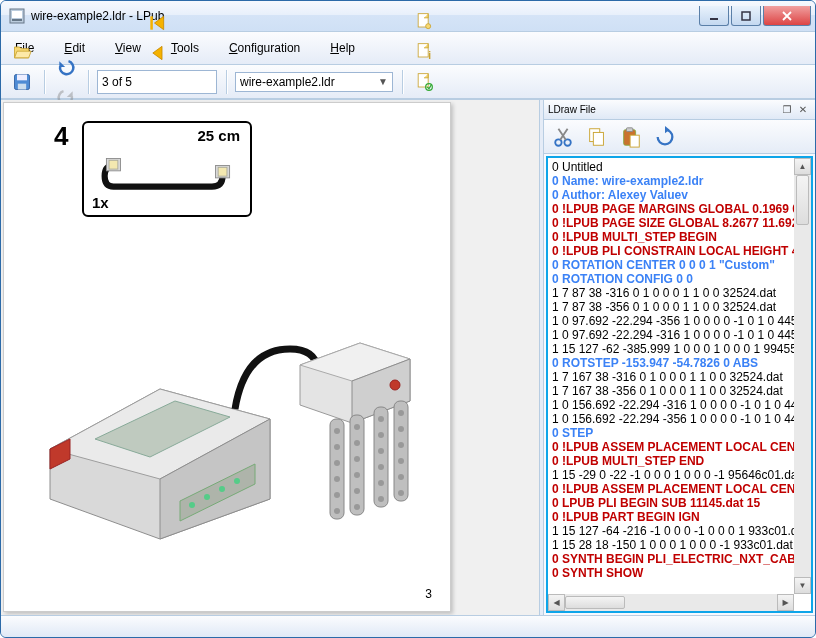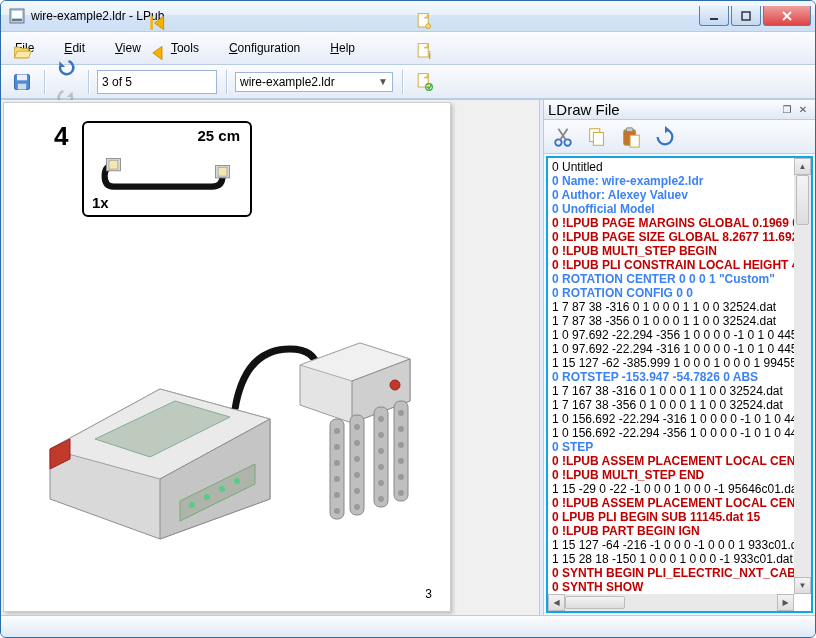--- a/index.html
+++ b/index.html
@@ -44,21 +44,21 @@
 
 .assembly { position: absolute; top: 186px; left: 36px; width: 400px; height: 260px; }
 .assembly svg { width: 100%; height: 100%; }
 
 .page-num { position: absolute; bottom: 10px; right: 18px; font-size: 12px; font-family: Arial; }
 
 .splitter { width: 5px; background: #e5ecf7; cursor: ew-resize; border-left: 1px solid #b8cde2; border-right: 1px solid #b8cde2; }
 
 .sidepanel { width: 271px; display: flex; flex-direction: column; background: #f6f9fe; }
 .panel-header { height: 20px; background: linear-gradient(to bottom, #fbfcfe, #e0e9f6); border-bottom: 1px solid #b8cde2; display: flex; align-items: center; padding: 0 4px; }
-.panel-header .title { flex: 1; font-size: 15px; }
+.panel-header .title { flex: 1; font-size: 10px; }
 .panel-header .hbtn { width: 16px; height: 16px; display: flex; align-items: center; justify-content: center; cursor: pointer; font-size: 10px; color: #555; }
 
 .panel-toolbar { height: 34px; background: linear-gradient(to bottom, #fbfcfe, #e5ecf7); border-bottom: 1px solid #b8cde2; display: flex; align-items: center; padding: 0 6px; gap: 8px; }
 .panel-toolbar svg { width: 22px; height: 22px; }
 .ptb-btn { cursor: pointer; width: 26px; height: 26px; display: flex; align-items: center; justify-content: center; }
 
 .code-area { flex: 1; overflow: hidden; background: #fff; position: relative; border: 2px solid #0ea5e9; margin: 2px; }
 .code-scroll { position: absolute; inset: 0 17px 17px 0; overflow: hidden; padding: 2px 4px; white-space: nowrap; font-family: "MS Sans Serif", Tahoma, sans-serif; font-size: 11px; line-height: 14px; }
 .code-line { white-space: pre; }
 .c-black { color: #000; }
@@ -346,21 +346,20 @@
               <path d="M12 4 A8 8 0 1 1 4 12" fill="none" stroke="#3573c4" stroke-width="2.5"></path>
               <path d="M12 0 L12 8 L17 4 Z" fill="#3573c4"></path>
             </svg>
           </div>
       </div>
       <div class="code-area">
         <div class="code-scroll" id="code-scroll">
             <div class="code-line c-black">0 Untitled</div>
             <div class="code-line c-blue">0 Name: wire-example2.ldr</div>
             <div class="code-line c-blue">0 Author: Alexey Valuev</div>
-            <div class="code-line c-blue">0 Unofficial Model</div>
             <div class="code-line c-red">0 !LPUB PAGE MARGINS GLOBAL 0.1969 0.1</div>
             <div class="code-line c-red">0 !LPUB PAGE SIZE GLOBAL 8.2677 11.6929</div>
             <div class="code-line c-red">0 !LPUB MULTI_STEP BEGIN</div>
             <div class="code-line c-red">0 !LPUB PLI CONSTRAIN LOCAL HEIGHT 4.1</div>
             <div class="code-line c-blue">0 ROTATION CENTER 0 0 0 1 "Custom"</div>
             <div class="code-line c-blue">0 ROTATION CONFIG 0 0</div>
             <div class="code-line c-black">1 7 87 38 -316 0 1 0 0 0 1 1 0 0 32524.dat</div>
             <div class="code-line c-black">1 7 87 38 -356 0 1 0 0 0 1 1 0 0 32524.dat</div>
             <div class="code-line c-black">1 0 97.692 -22.294 -356 1 0 0 0 0 -1 0 1 0 4459.</div>
             <div class="code-line c-black">1 0 97.692 -22.294 -316 1 0 0 0 0 -1 0 1 0 4459.</div>

